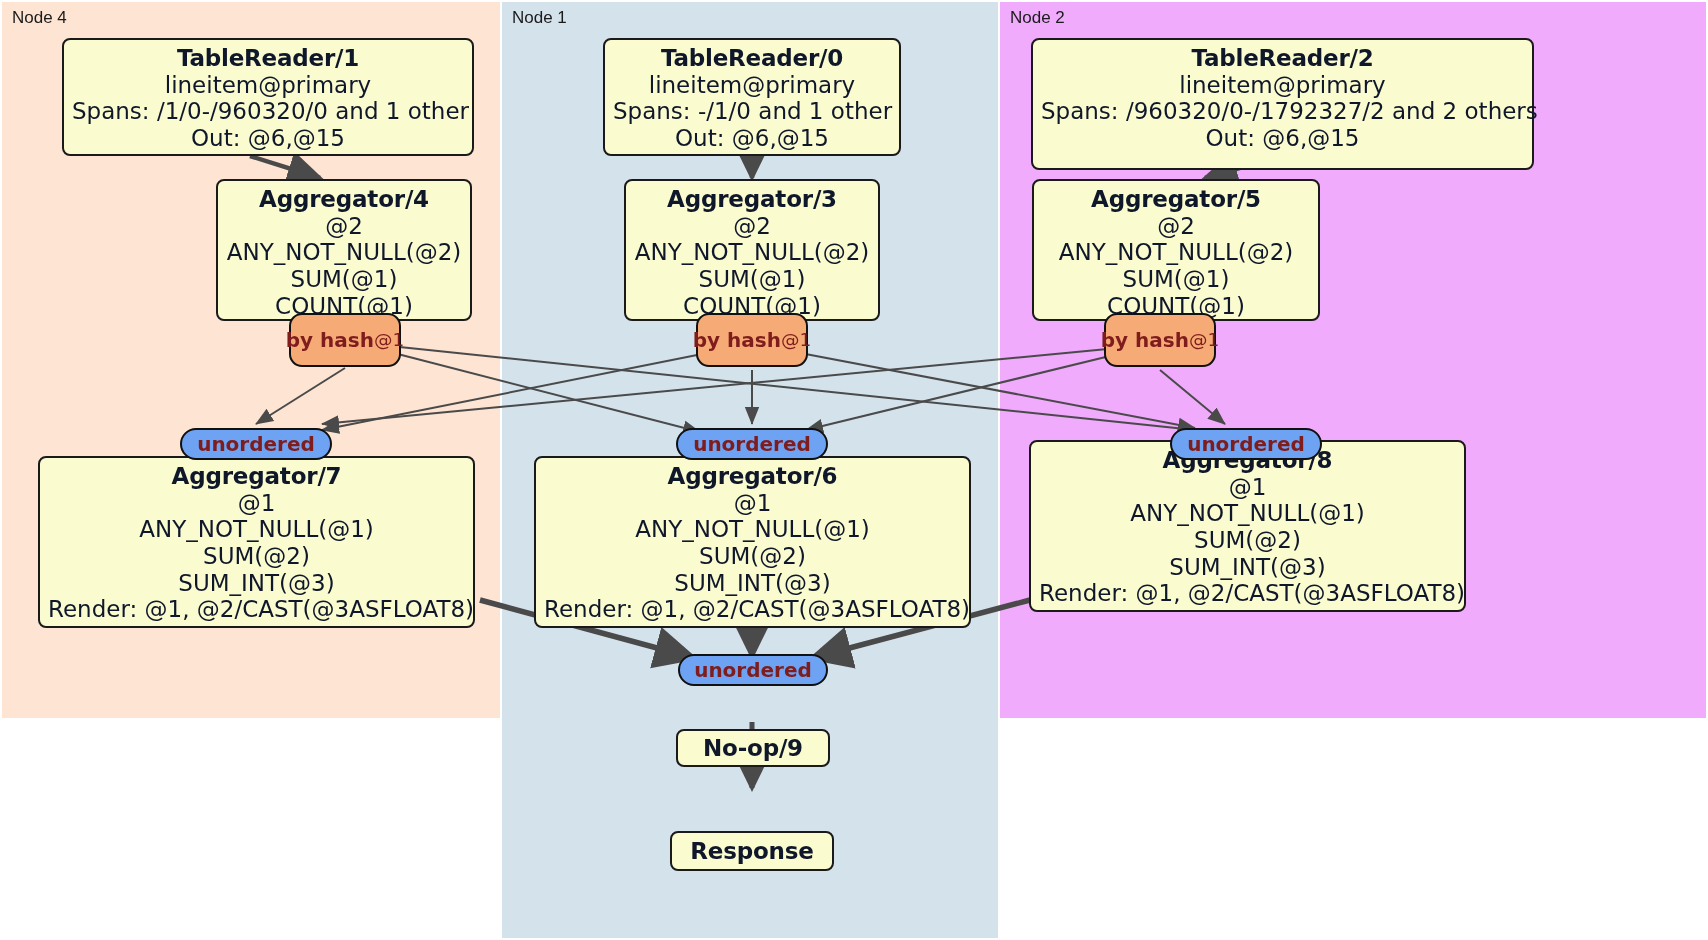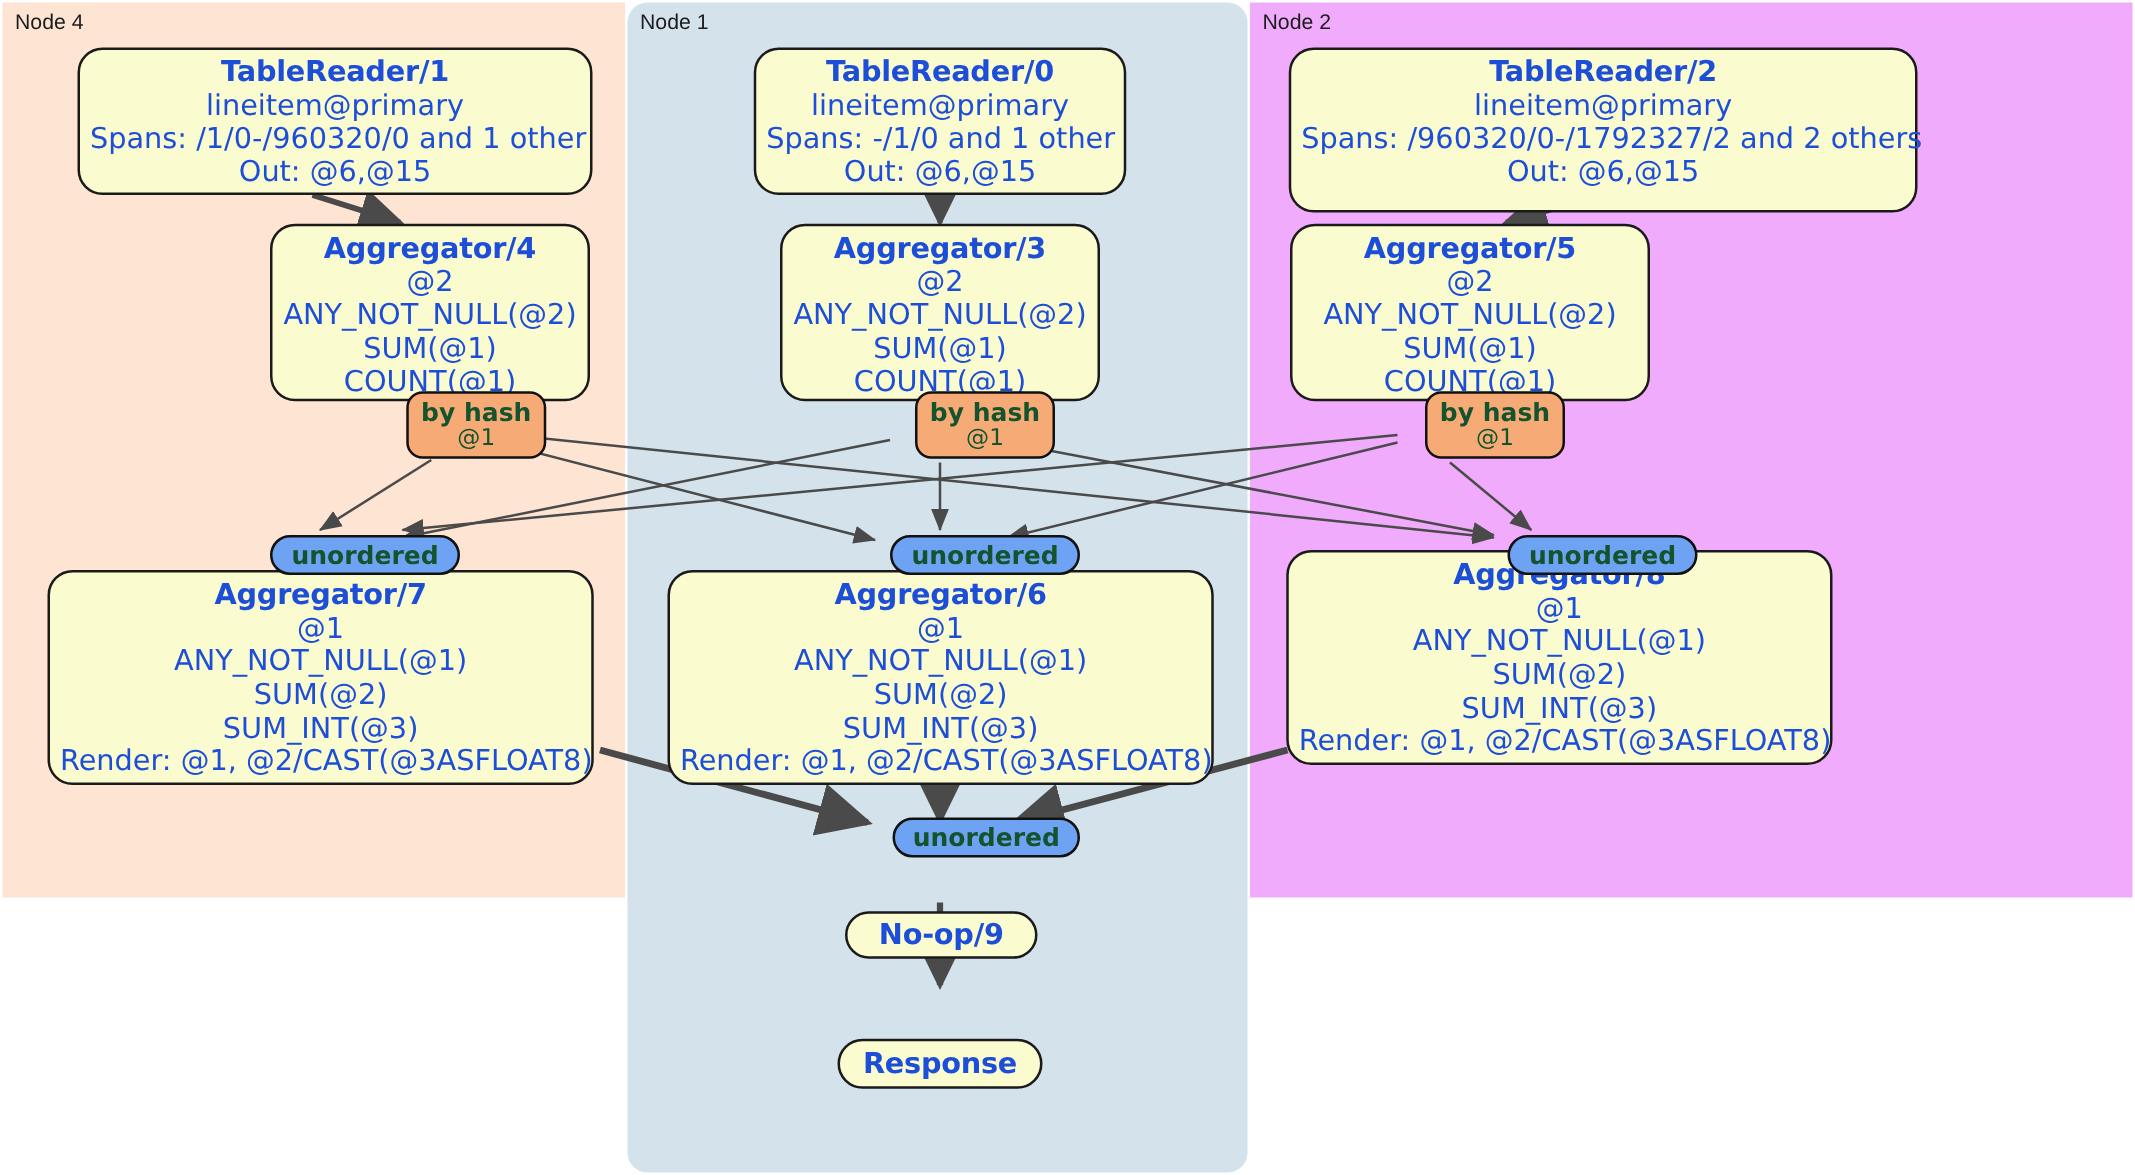--- a/index.html
+++ b/index.html
@@ -24,43 +24,43 @@
   .node-panel .node-label {
     position: absolute;
     top: 6px;
     left: 10px;
     font-size: 17px;
     color: #1b1b1b;
     font-family: "Liberation Sans", sans-serif;
     white-space: nowrap;
   }
   #panel-node3 { left: 2px;    top: 2px;  width: 498px;  height: 716px; background: #fde4d3; }
-  #panel-node1 { left: 502px;  top: 2px;  width: 496px;  height: 936px; background: #d4e2ec; border-radius: 16px; }
+  #panel-node1 { left: 502px;  top: 2px;  width: 496px;  height: 936px; background: #d4e2ec; }
   #panel-node2 { left: 1000px; top: 2px;  width: 706px;  height: 716px; background: #f0abfc; }
 
   
   #edges {
     position: absolute;
     left: 0; top: 0;
     width: 1708px;
     height: 940px;
     pointer-events: none;
   }
 
   
   .proc {
     position: absolute;
     box-sizing: border-box;
     background: #fbfbd0;
     border: 2.2px solid #1a1a1a;
-    border-radius: 20px;
+    border-radius: 8px;
     text-align: center;
     padding: 5px 8px 6px 8px;
     line-height: 1.16;
-    color: #1d4ed8;
+    color: #0f172a;
   }
   .proc .title {
     font-weight: bold;
     font-size: 23px;
     letter-spacing: -0.2px;
     white-space: nowrap;
     font-family: "DejaVu Sans", sans-serif;
   }
   .proc .ln {
     font-size: 23px;
@@ -75,26 +75,25 @@
     margin-top: 43px;
   }
 
   
   .pill {
     position: absolute;
     box-sizing: border-box;
     border: 2.2px solid #111111;
     text-align: center;
     display: flex;
-    flex-direction: column;
+    flex-direction: row;
     align-items: center;
     justify-content: center;
     line-height: 1.1;
-    color: #14532d;
-    margin-left: 36px;
+    color: #7f1d1d;
   }
   .pill.hash {
     background: #f6ab77;
     border-radius: 13px;
   }
   .pill.unordered {
     background: #6ea2f2;
     border-radius: 22px;
   }
   .pill .p-title {

